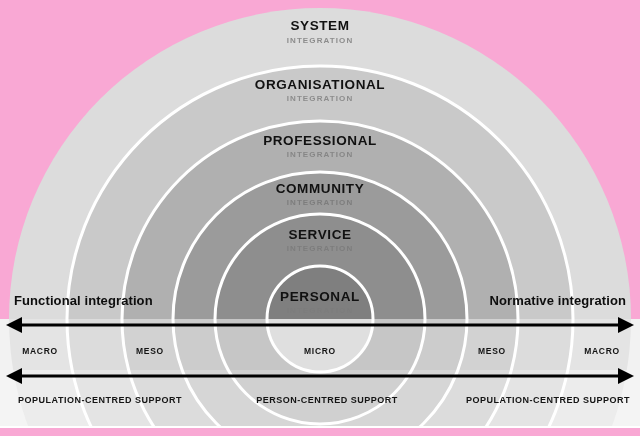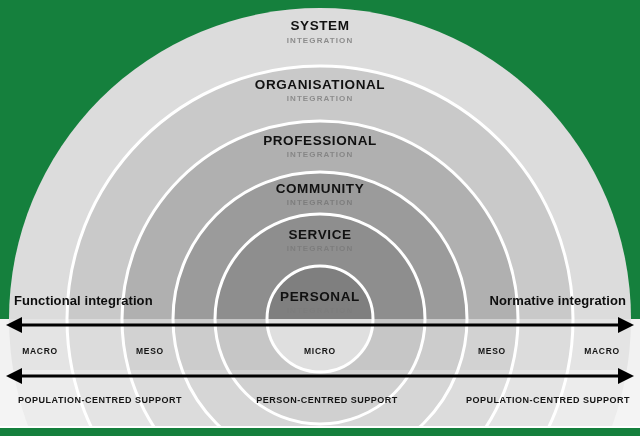--- a/index.html
+++ b/index.html
@@ -10,21 +10,21 @@
   }
   body {
     font-family: "Liberation Sans", sans-serif;
     -webkit-font-smoothing: antialiased;
   }
   #stage {
     position: relative;
     width: 640px;
     height: 436px;
     overflow: hidden;
-    background: #15803d;
+    background: #f9a8d4;
   }
   #diagram-svg {
     position: absolute;
     left: 0;
     top: 0;
     width: 640px;
     height: 436px;
   }
   .ring-title {
     font-weight: bold;

